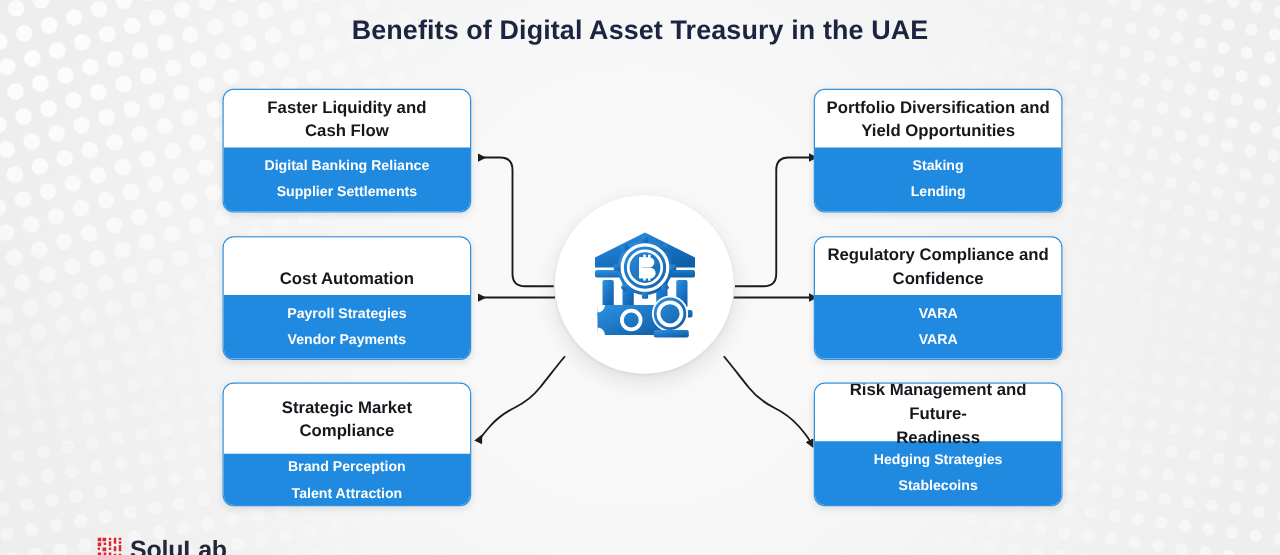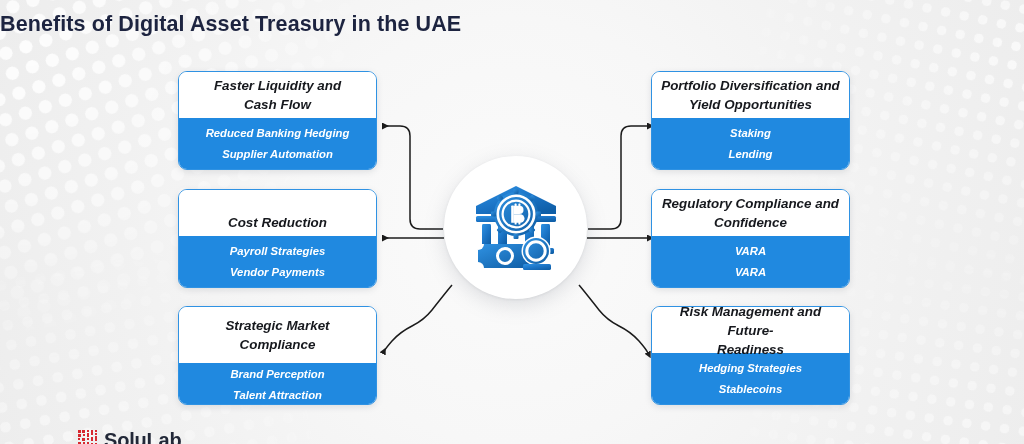--- a/index.html
+++ b/index.html
@@ -50,21 +50,21 @@
     background-image:radial-gradient(#ffffff 34%, rgba(255,255,255,0) 38%);
     background-size:19px 19px;
     transform:rotate(8deg);
     -webkit-mask-image:radial-gradient(ellipse at 75% 78%, rgba(0,0,0,.7) 0%, rgba(0,0,0,.3) 50%, rgba(0,0,0,0) 80%);
             mask-image:radial-gradient(ellipse at 75% 78%, rgba(0,0,0,.7) 0%, rgba(0,0,0,.3) 50%, rgba(0,0,0,0) 80%);
     opacity:.8;
   }
 
   
   #title{
-    position:absolute;left:0;top:12px;width:1024px;text-align:left;
+    position:absolute;left:0;top:12px;width:1024px;text-align:center;
     font-size:21.5px;font-weight:bold;letter-spacing:.1px;
     color:#1d2440;
   }
 
   
   #connectors{position:absolute;left:0;top:0;width:1024px;height:444px;}
 
   
   #center-circle{
     position:absolute;left:444px;top:156px;width:143px;height:143px;
@@ -77,21 +77,20 @@
 
   
   .card{
     position:absolute;
     border:1.4px solid #2f92e3;
     border-radius:9px;
     background:#ffffff;
     overflow:hidden;
     box-shadow:0 2px 6px rgba(110,115,125,.18);
     z-index:2;
-    font-style:italic;
   }
   .card-head{
     background:#ffffff;
     color:#16181d;
     font-weight:bold;
     font-size:13.4px;
     line-height:19px;
     text-align:center;
     display:flex;align-items:center;justify-content:center;
     padding:0 8px;
@@ -233,30 +232,30 @@
   </div>
 
   <div class="card h2" style="left:178px;top:71px;width:197px;height:97px;">
     <div class="card-head">
       <span>
         <span>Faster Liquidity and</span><br>
         <span>Cash Flow</span>
       </span>
     </div>
     <div class="card-body">
-      <div class="bullet">Reduced Banking Hedging</div>
-      <div class="bullet">Supplier Automation</div>
+      <div class="bullet">Digital Banking Reliance</div>
+      <div class="bullet">Supplier Settlements</div>
     </div>
   </div>
 
   <div class="card h2" style="left:178px;top:189px;width:197px;height:97px;">
     <div class="card-head">
       <span>
         <br>
-        <span>Cost Reduction</span>
+        <span>Cost Automation</span>
       </span>
     </div>
     <div class="card-body">
       <div class="bullet">Payroll Strategies</div>
       <div class="bullet">Vendor Payments</div>
     </div>
   </div>
 
   <div class="card h1" style="left:178px;top:306px;width:197px;height:97px;">
     <div class="card-head">

